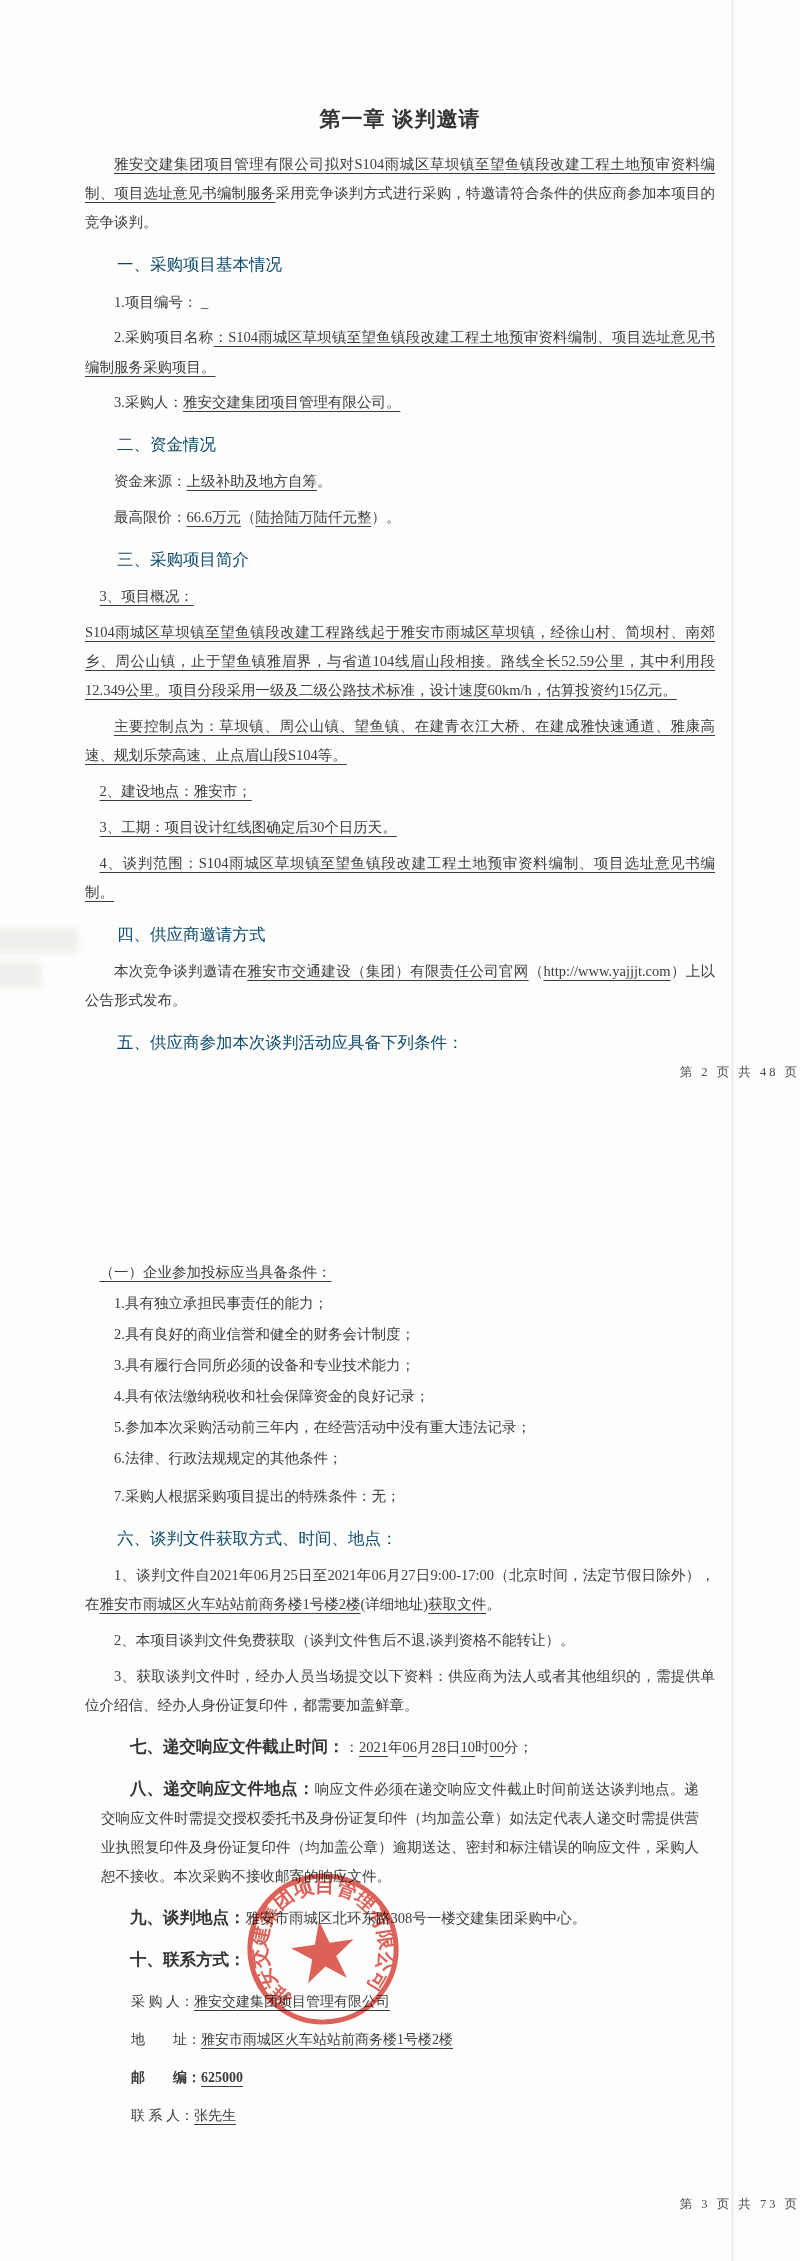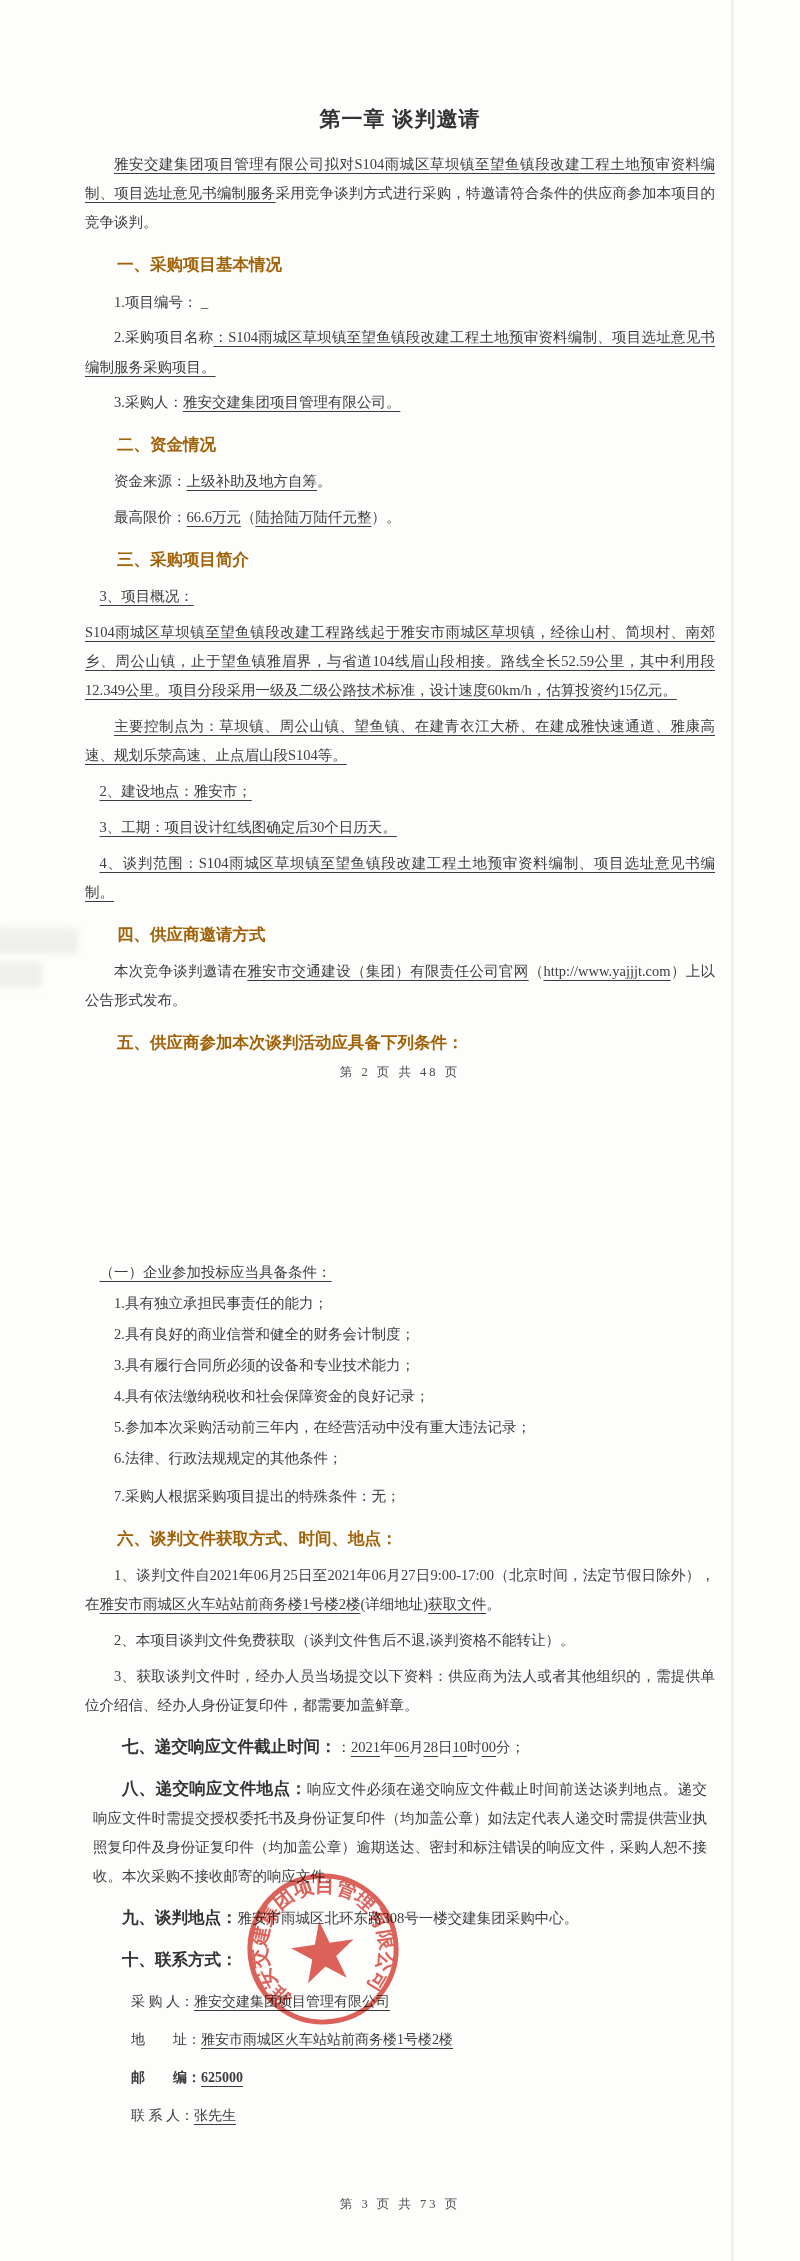--- a/index.html
+++ b/index.html
@@ -10,30 +10,30 @@
   .smudge.s1{left:-8px;top:928px;width:86px;height:26px;}
   .smudge.s2{left:-10px;top:962px;width:52px;height:26px;}
   .page{position:absolute;left:0;width:800px;}
   #page1{top:0;height:1120px;}
   #page2{top:1120px;height:1141px;}
   .content{margin:0 85px;}
   #page1 .content{padding-top:104px;}
   #page2 .content{padding-top:136px;}
   .title{font-family:"Liberation Sans","DejaVu Sans",sans-serif;font-weight:bold;font-size:21px;
          text-align:center;letter-spacing:1px;color:#333;margin:0 0 16px 0;line-height:30px;}
-  .heading{font-family:"Liberation Sans","DejaVu Sans",sans-serif;font-weight:bold;font-size:16.5px;
-           color:#a16207;padding-left:32px;margin:14px 0 10px 0;line-height:26px;}
+  .heading{font-family:"Liberation Sans","DejaVu Sans",sans-serif;font-weight:normal;font-size:16.5px;
+           color:#0c4a6e;padding-left:32px;margin:14px 0 10px 0;line-height:26px;}
   .para{font-size:14.5px;line-height:29px;text-align:justify;margin:7px 0;}
   .para.item{margin:1px 0;line-height:30px;}
   .para.item-wide{margin:5px 0;line-height:30px;}
-  .para.mixed{margin:12px 8px;line-height:29px;}
+  .para.mixed{margin:12px 16px;line-height:29px;}
   .para.contact{margin:9px 0;line-height:29px;font-size:14px;padding-left:46px;text-align:left;}
   .seg.u{text-decoration:underline;text-underline-offset:4px;text-decoration-thickness:1px;}
   .seg.b{font-family:"Liberation Sans","DejaVu Sans",sans-serif;font-weight:bold;font-size:16.5px;color:#333;}
-  .page-footer{position:absolute;left:0;width:100%;text-align:center;font-size:12.5px;
+  .page-footer{position:absolute;left:0;width:100%;text-align:right;font-size:12.5px;
                color:#4a4a4a;letter-spacing:3px;}
   #page1 .page-footer{top:1064px;}
   #page2 .page-footer{top:1076px;}
   .stamp{position:absolute;left:240px;top:1866px;width:166px;height:166px;
          transform:rotate(-8deg);opacity:.85;mix-blend-mode:multiply;z-index:5;pointer-events:none;}
   .stamp svg{display:block;}
   .stamp text{font-family:"Liberation Serif","DejaVu Serif",serif;font-weight:bold;}
 </style>
 </head>
 <body>

